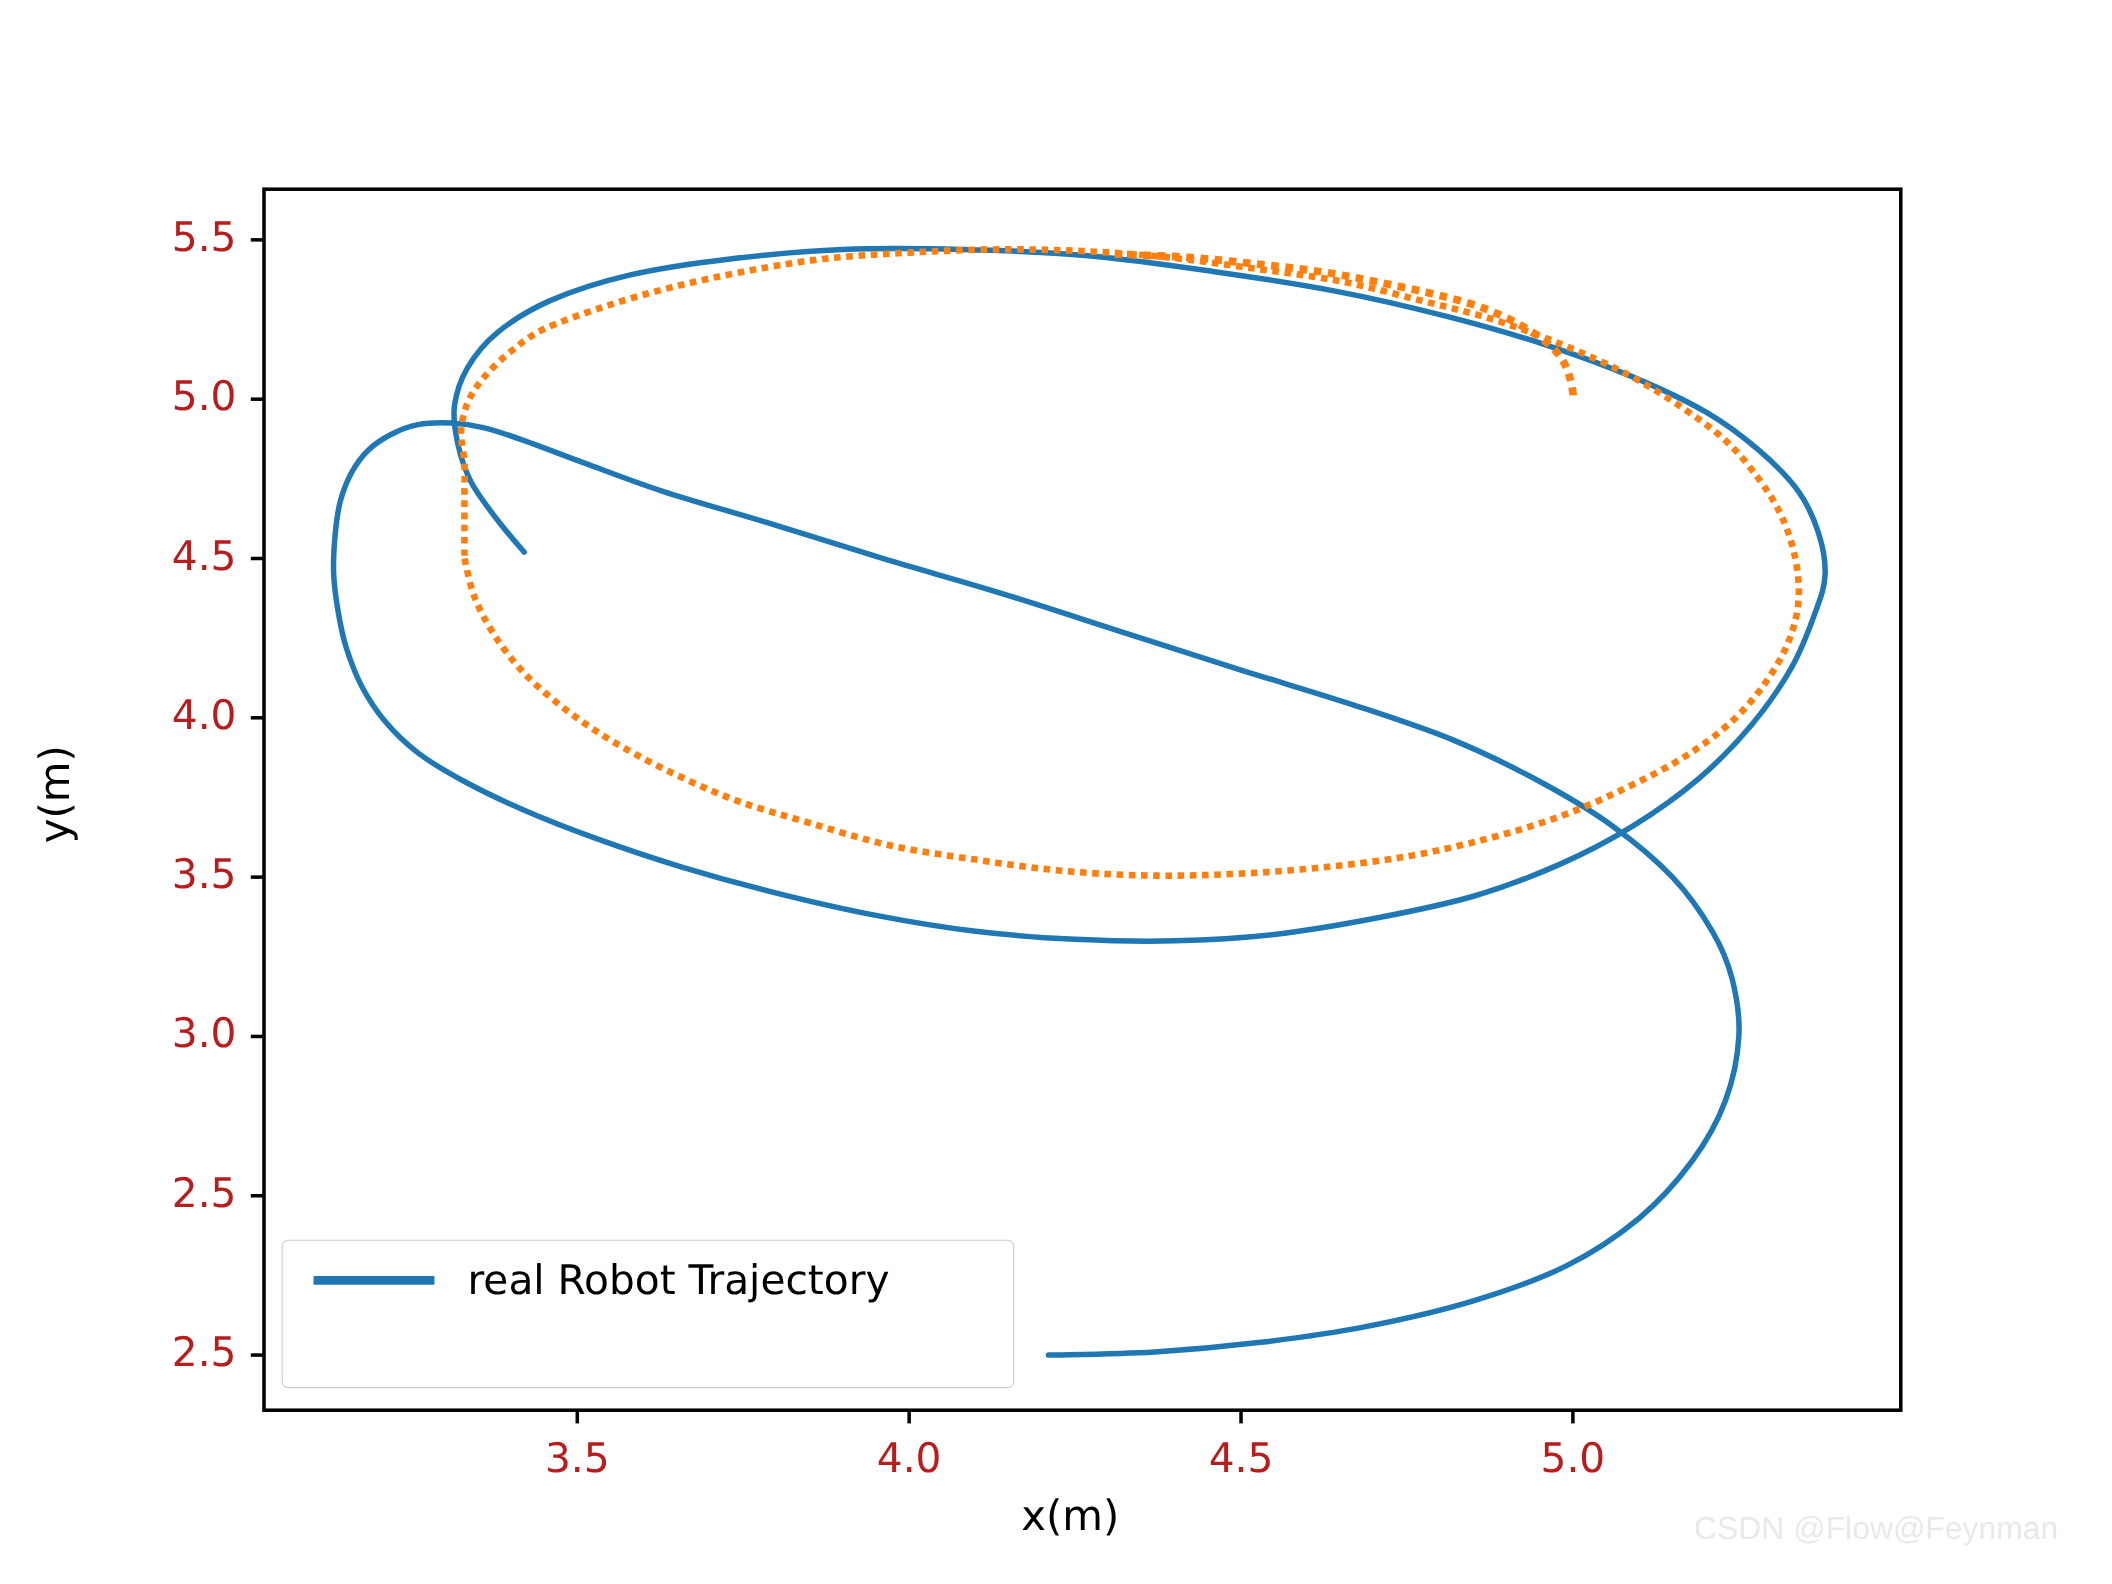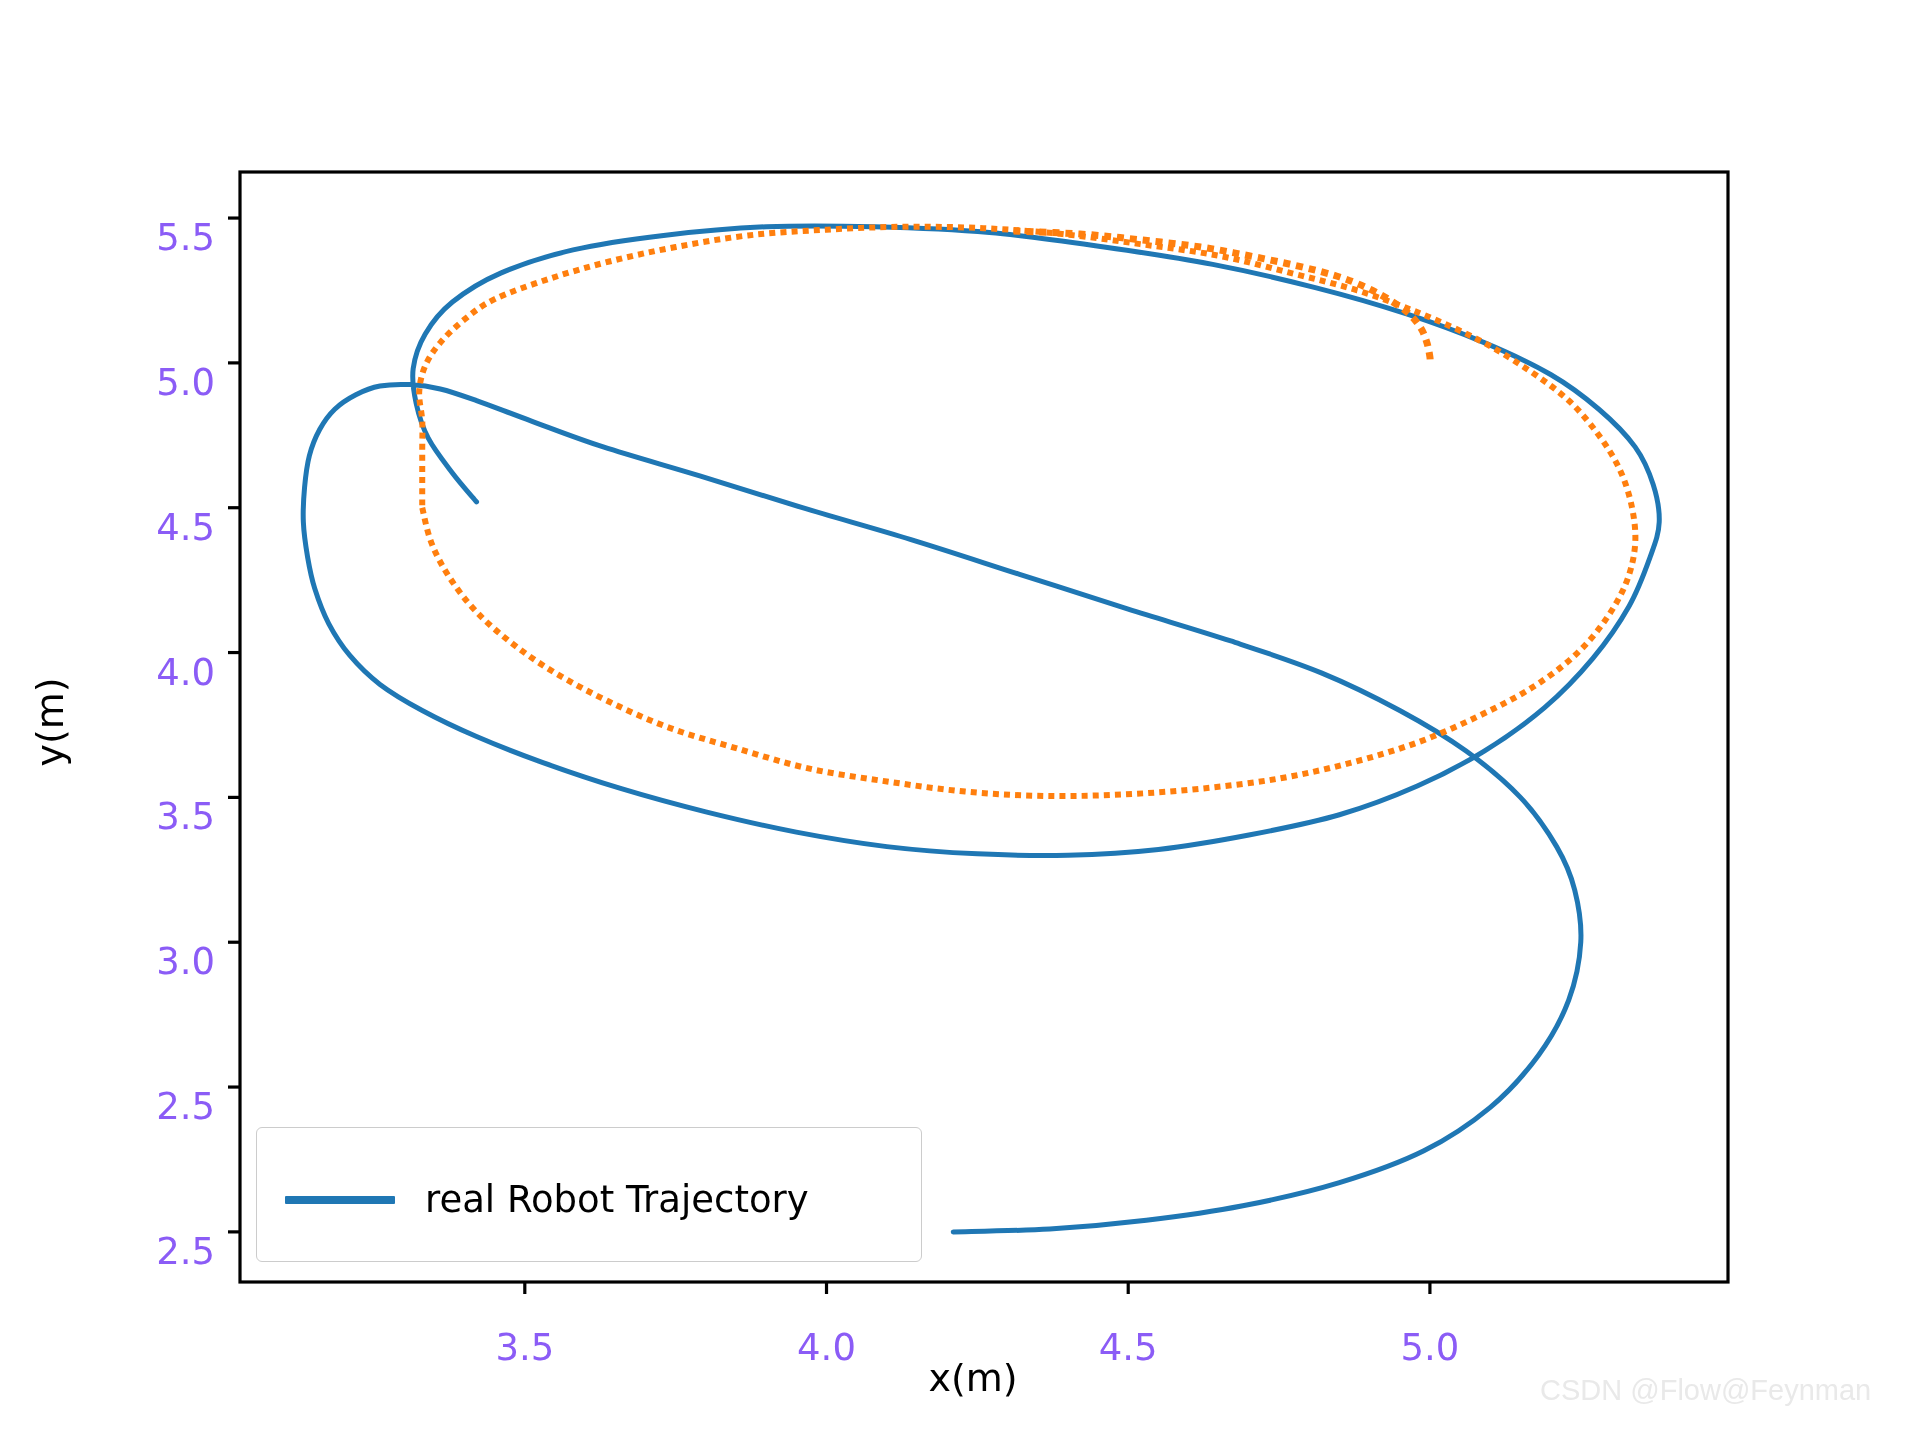--- a/index.html
+++ b/index.html
@@ -5,22 +5,22 @@
   html,body{margin:0;padding:0;background:#ffffff;}
   body{width:1920px;height:1440px;overflow:hidden;font-family:"DejaVu Sans",sans-serif;}
   #fig{position:relative;width:1920px;height:1440px;background:#ffffff;}
   #title{
     position:absolute;left:0;top:84px;width:1920px;text-align:center;
     font-size:41px;color:#000000;font-family:"DejaVu Sans",sans-serif;
     letter-spacing:.2px;
   }
   #plotsvg{position:absolute;left:0;top:0;width:1920px;height:1440px;}
   .ticklabel{
-    position:absolute;font-size:37px;color:#8b5cf6;
-    font-family:"DejaVu Sans",sans-serif;white-space:nowrap;margin-top:22px;
+    position:absolute;font-size:37px;color:#b91c1c;
+    font-family:"DejaVu Sans",sans-serif;white-space:nowrap;
   }
   .ytick{text-align:right;}
   .xtick{text-align:center;}
   #xlabel{
     position:absolute;left:0;top:1356px;width:1920px;text-align:center;
     font-size:38px;color:#000;font-family:"DejaVu Sans",sans-serif;margin-left:13px;
   }
   #ylabel{
     position:absolute;left:-60px;top:700px;width:220px;text-align:center;
     font-size:38px;color:#000;font-family:"DejaVu Sans",sans-serif;
@@ -30,21 +30,21 @@
     position:absolute;left:1540px;top:1374px;
     font-size:29px;color:#e9e9e9;font-family:"Liberation Sans",sans-serif;
     white-space:nowrap;
   }
   #legend{
     position:absolute;left:256px;top:1127px;width:666px;height:135px;
     background:rgba(255,255,255,0.80);
     border:1.6px solid #cccccc;border-radius:6px;
     box-sizing:border-box;
   }
-  .legrow{position:absolute;left:0;width:100%;height:56px;margin-top:36px;}
+  .legrow{position:absolute;left:0;width:100%;height:56px;}
   .legrow.r0{top:8px;}
   .legrow.r1{top:66px;}
   .legswatch{position:absolute;left:28px;top:24px;width:110px;height:8px;}
   .legswatch.solid{background:#1f77b4;border-radius:1px;}
   .legswatch.dotted{
     background:none;
     background-image:linear-gradient(to right,#ff7f0e 0 10px,transparent 10px 20px);
     background-size:20px 8px;background-repeat:repeat-x;
     height:9px;
   }

